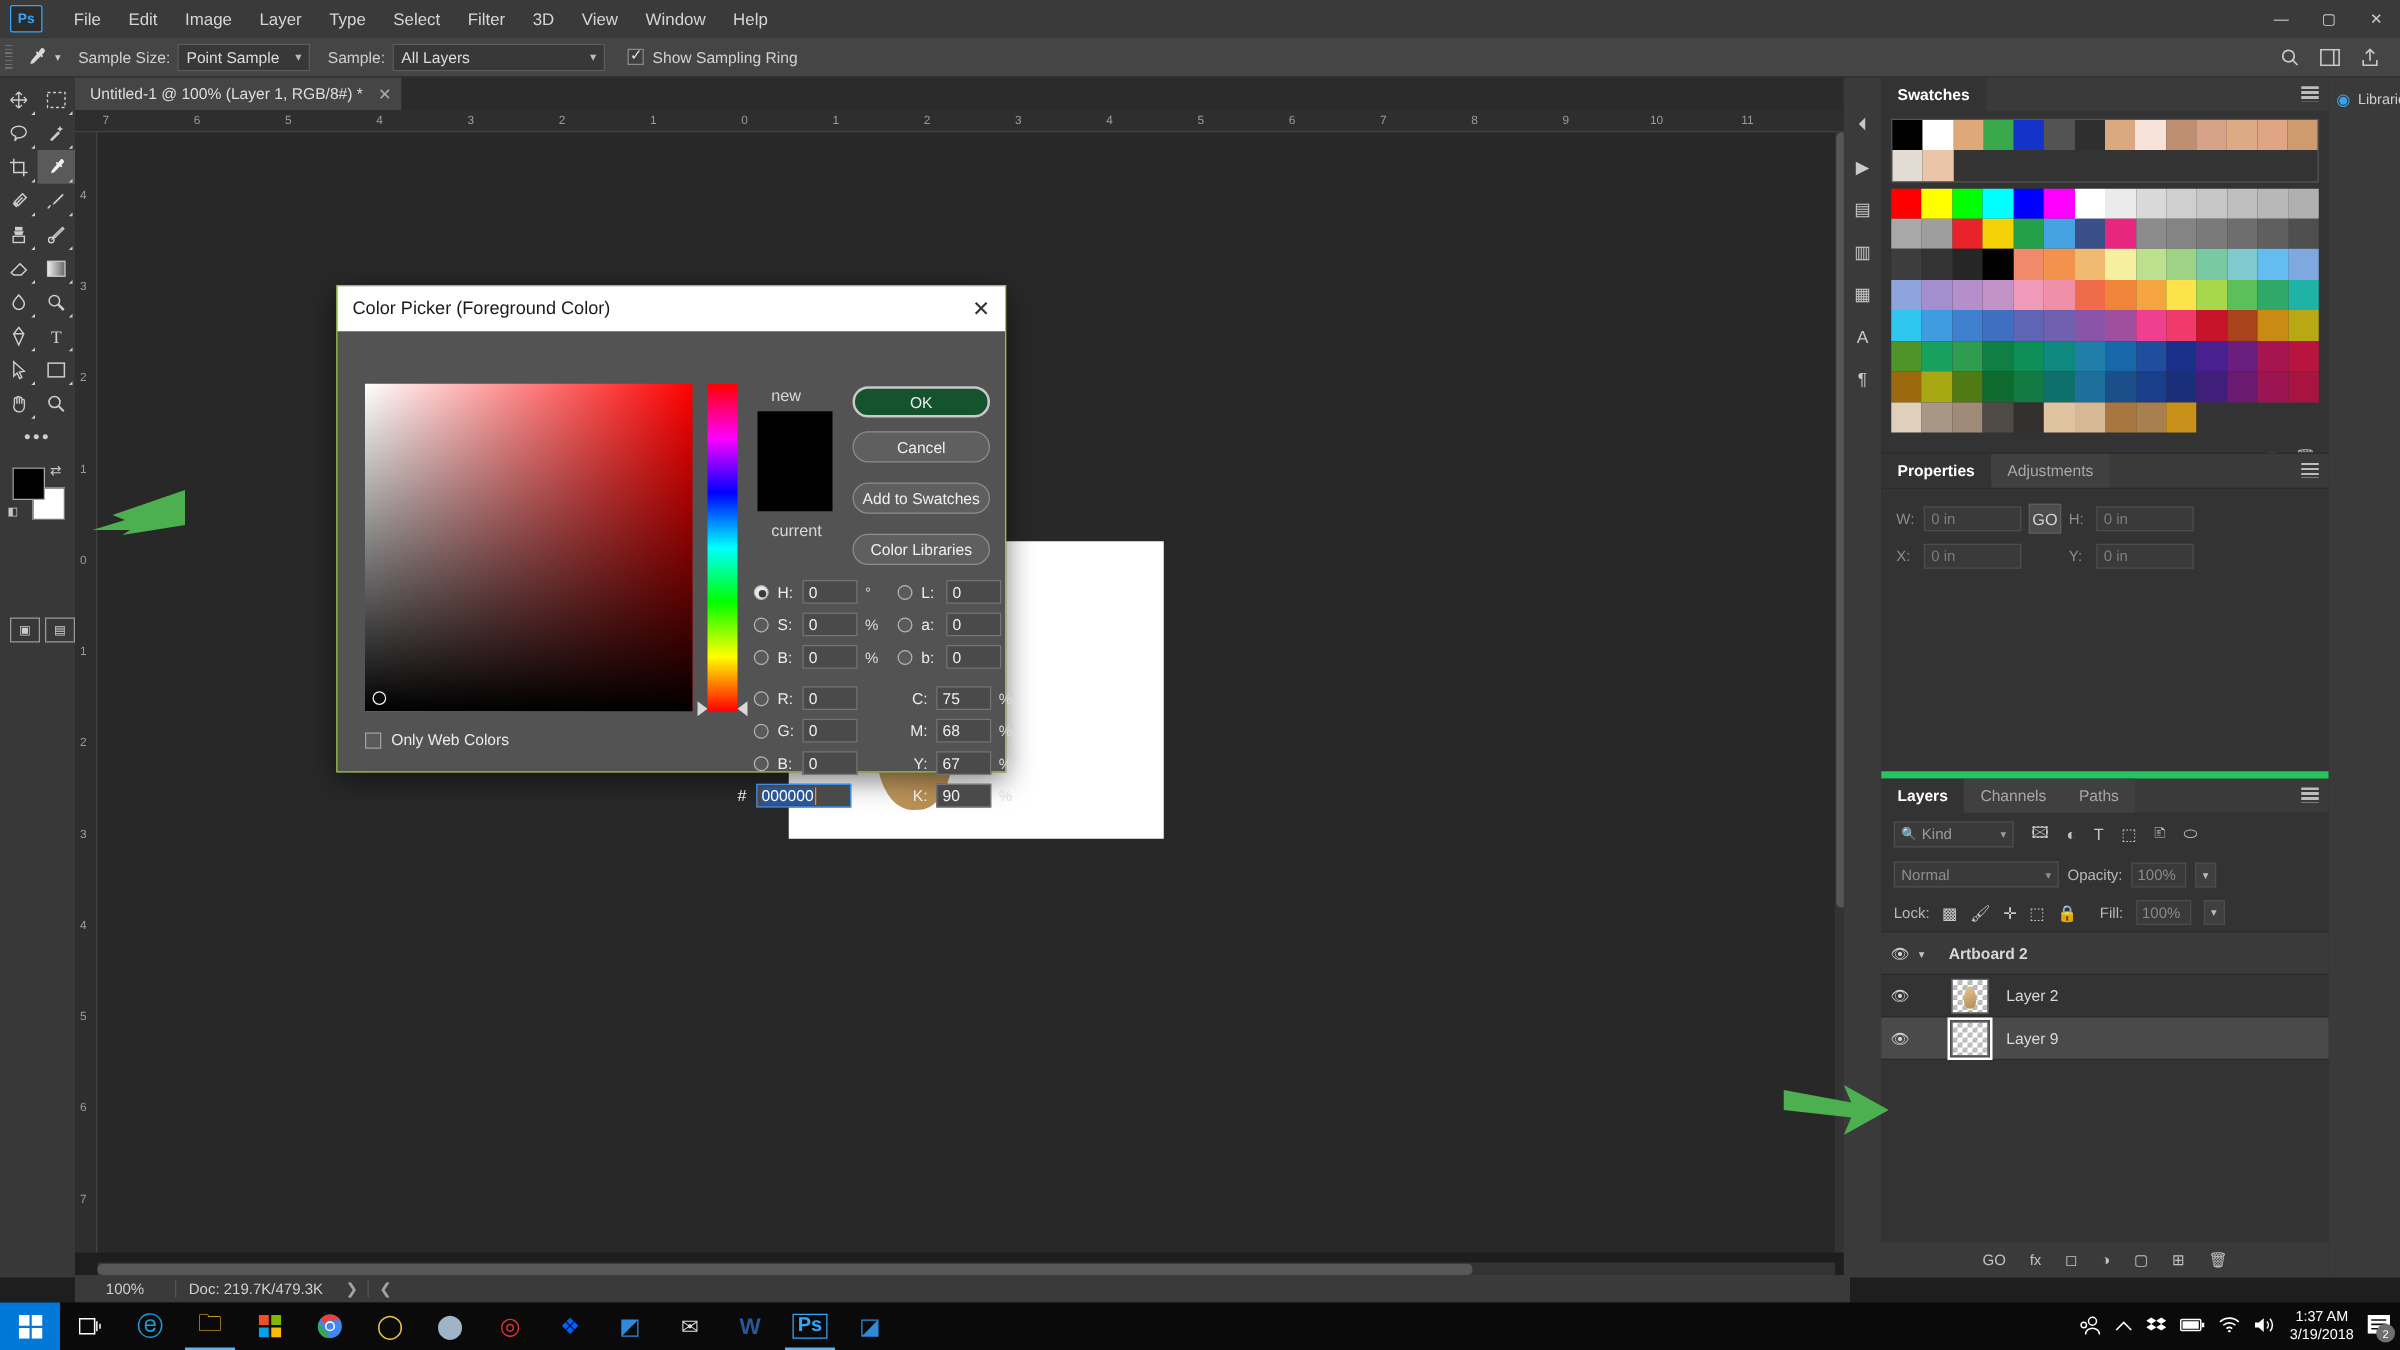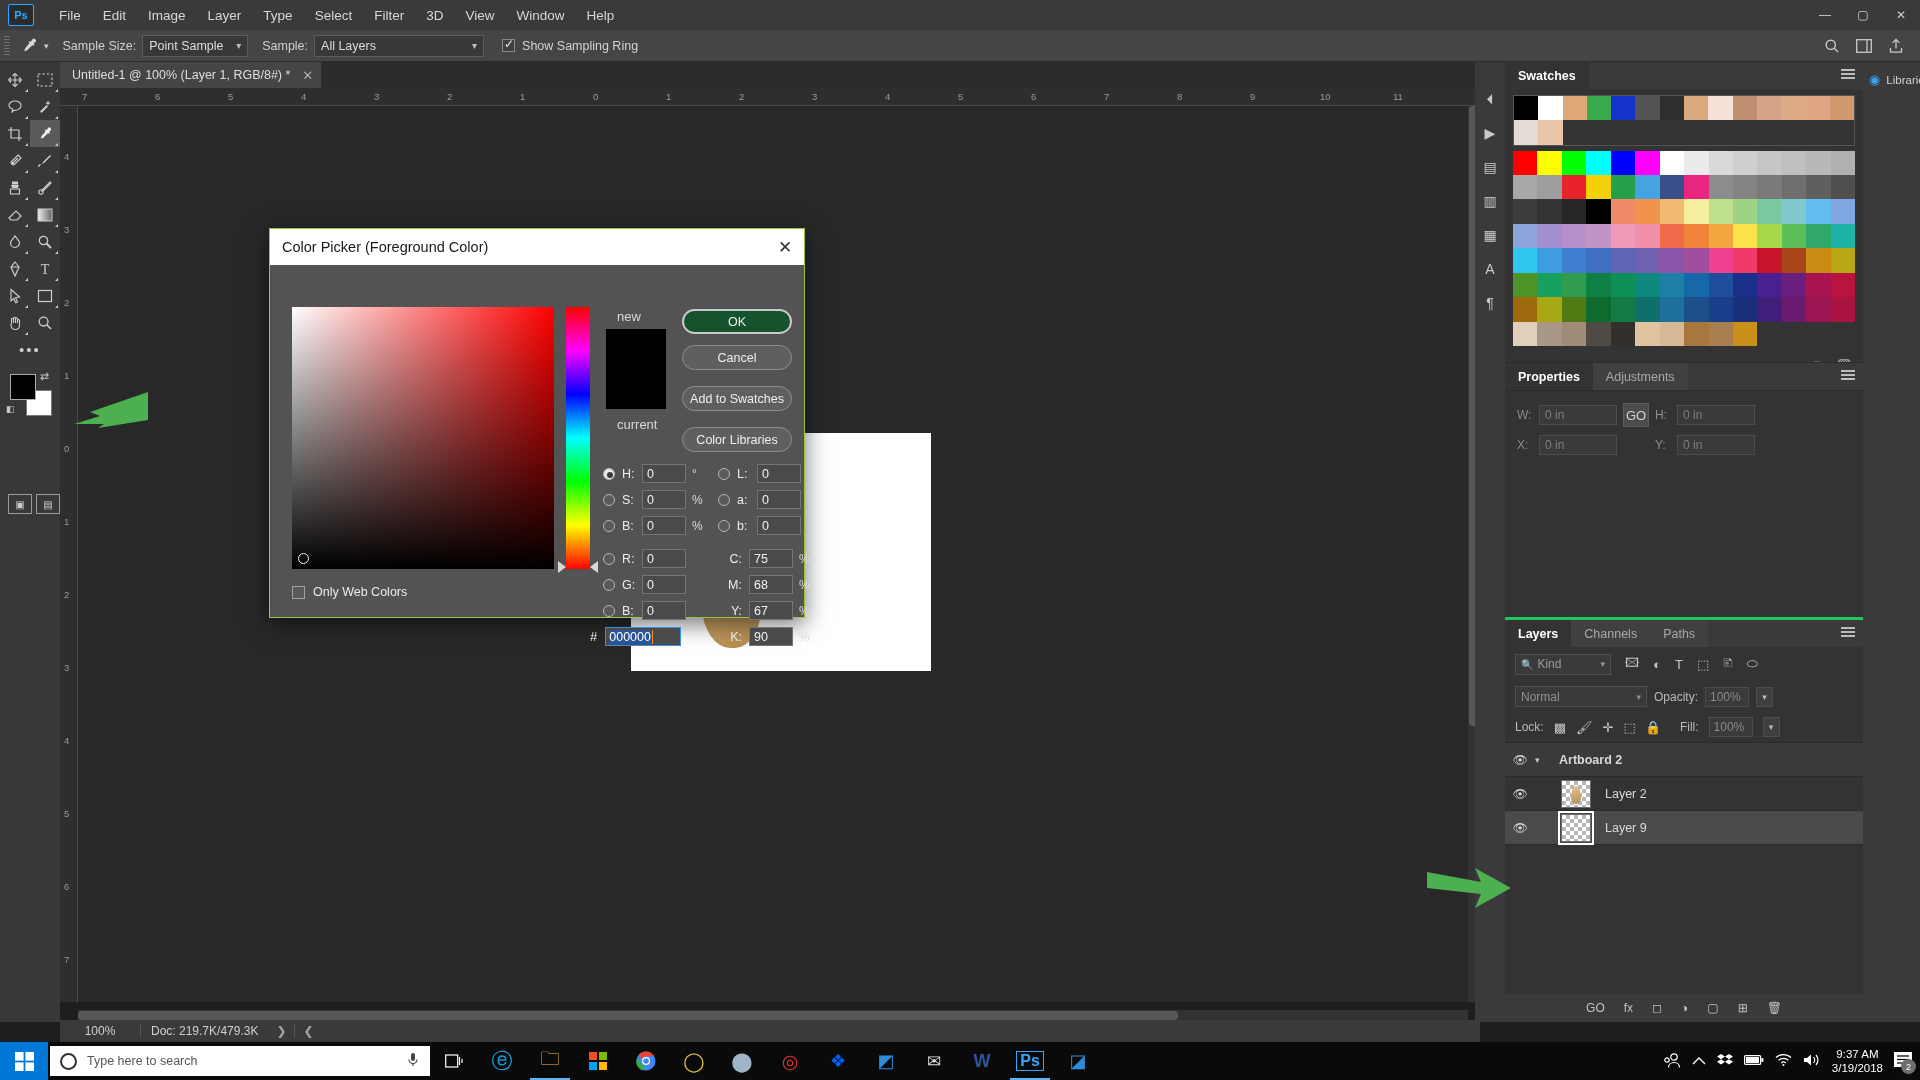--- a/index.html
+++ b/index.html
@@ -727,21 +727,21 @@
         <div style="display:flex;align-items:center;gap:6px;padding:4px 12px;">
           <span class="prop-lbl">X:</span>
           <span class="prop-in">0 in</span>
           <span style="width:26px;"></span>
           <span class="prop-lbl">Y:</span>
           <span class="prop-in">0 in</span>
         </div>
       </div>
     </div>
 
-    <div class="panel" style="height:405px;position:relative;border-top:3px solid #22c55e;">
+    <div class="panel" style="height:405px;position:relative;border-top:6px solid #22c55e;">
       <div class="panel-tabs">
         <div class="ptab active">Layers</div>
         <div class="ptab">Channels</div>
         <div class="ptab">Paths</div>
         <div class="pmenu"></div>
       </div>
 
       <div class="lay-filter">
         <div class="kind-sel">
           <span style="display:flex;align-items:center;gap:4px;">
@@ -937,31 +937,20 @@
 
   <div class="taskbar">
     <div class="start-btn">
       <svg width="19" height="19" viewBox="0 0 19 19">
           <rect x="0" y="0" width="8.6" height="8.6" fill="#fff"></rect>
           <rect x="10.4" y="0" width="8.6" height="8.6" fill="#fff"></rect>
           <rect x="0" y="10.4" width="8.6" height="8.6" fill="#fff"></rect>
           <rect x="10.4" y="10.4" width="8.6" height="8.6" fill="#fff"></rect>
         </svg>
     </div>
-    <div class="search-box">
-      <span class="search-circ"></span>
-      <span>Type here to search</span>
-      <span style="margin-left:auto;">
-        <svg width="14" height="16" viewBox="0 0 14 16">
-            <rect x="5" y="1" width="4" height="8" rx="2" fill="#444"></rect>
-            <path d="M3 7.5a4 4 0 0 0 8 0" fill="none" stroke="#444" stroke-width="1.2"></path>
-            <line x1="7" y1="11.5" x2="7" y2="14" stroke="#444" stroke-width="1.2"></line>
-          </svg>
-      </span>
-    </div>
     <div class="tb-icon">
       <svg width="19" height="16" viewBox="0 0 19 16">
           <rect x="0.7" y="2" width="12" height="12" fill="none" stroke="#fff" stroke-width="1.2"></rect>
           <line x1="14.5" y1="4" x2="14.5" y2="12" stroke="#fff" stroke-width="1.2"></line>
           <line x1="17" y1="6" x2="17" y2="10" stroke="#fff" stroke-width="1.2"></line>
         </svg>
     </div>
     <div class="tb-icon">
         <span style="color:#1ba1e2;font-size:21px;">ⓔ</span>
       </div>
@@ -1046,21 +1035,21 @@
             <circle cx="8.5" cy="12" r="1" fill="#fff"></circle>
           </svg>
       </span>
       <span>
         <svg width="18" height="14" viewBox="0 0 18 14">
             <path d="M1 5h3l4-3.5v11L4 9H1z" fill="#fff"></path>
             <path d="M10.5 4.2a4 4 0 0 1 0 5.6M13 2a7.5 7.5 0 0 1 0 10" fill="none" stroke="#fff" stroke-width="1.2"></path>
           </svg>
       </span>
       <span class="tray-clock">
-        <div>9:37 AM</div>
+        <div>1:37 AM</div>
         <div>3/19/2018</div>
       </span>
       <span style="position:relative;">
         <svg width="18" height="15" viewBox="0 0 18 15">
             <rect x="0" y="0" width="18" height="15" fill="#fff"></rect>
             <line x1="3" y1="4" x2="15" y2="4" stroke="#0a0a0a" stroke-width="1.3"></line>
             <line x1="3" y1="7.5" x2="15" y2="7.5" stroke="#0a0a0a" stroke-width="1.3"></line>
             <line x1="3" y1="11" x2="11" y2="11" stroke="#0a0a0a" stroke-width="1.3"></line>
           </svg>
         <span class="notif-badge">2</span>

